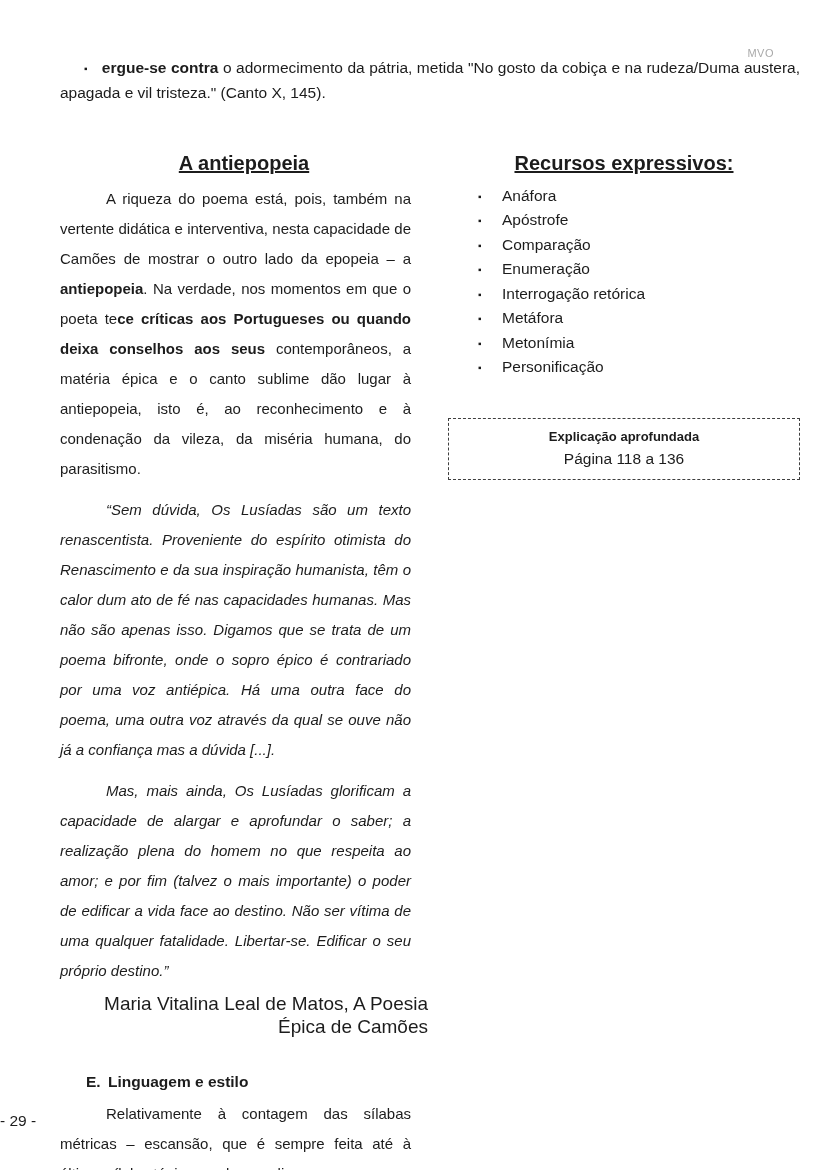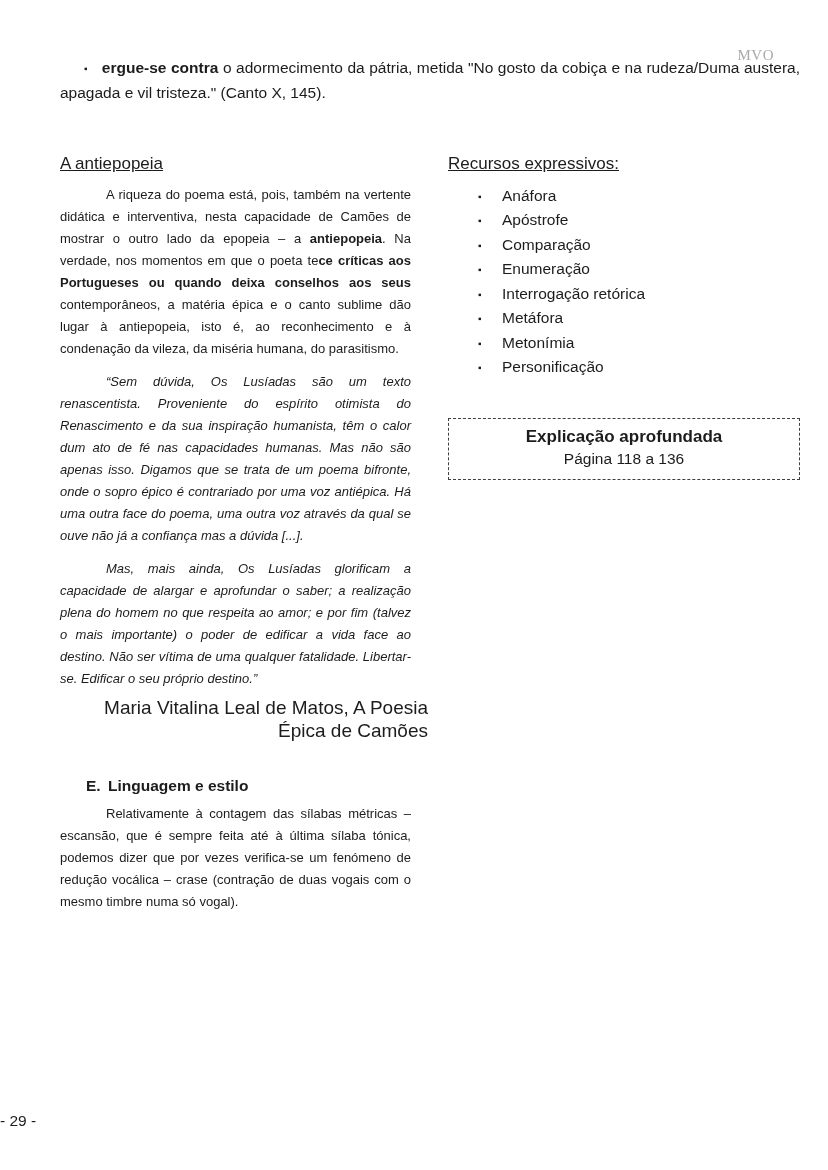--- a/index.html
+++ b/index.html
@@ -14,24 +14,23 @@
     background: #ffffff;
     font-family: "Liberation Sans", sans-serif;
     color: #1c1c1c;
     overflow: hidden;
     box-sizing: border-box;
   }
   .watermark {
     position: absolute;
     top: 47px;
     right: 54px;
-    font-size: 15px;
+    font-size: 11px;
     color: #a9a9a9;
     letter-spacing: 0.5px;
-    font-family: Liberation Serif, serif;
   }
   .content {
     position: absolute;
     left: 60px;
     top: 56px;
     width: 740px;
   }
   
   .top-bullet {
     font-size: 15.5px;
@@ -47,29 +46,30 @@
   }
   b { font-weight: bold; }
   
   .columns {
     display: flex;
     width: 740px;
   }
   .col-left  { width: 368px; margin-right: 20px; }
   .col-right { width: 352px; }
   .col-heading {
-    font-size: 17px;
-    font-weight: normal;
+    font-size: 20px;
+    font-weight: bold;
     text-decoration: underline;
     margin: 0 0 8px 0;
     line-height: 23.5px;
+    text-align: center;
   }
   .para {
-    font-size: 13px;
-    line-height: 22px;
+    font-size: 15px;
+    line-height: 30px;
     text-align: justify;
     text-indent: 46px;
     margin: 0 17px 11px 0;
   }
   .para.quote { font-style: italic; }
   .para.quote.last { margin-bottom: 6px; }
   .attribution {
     font-size: 19px;
     line-height: 23.5px;
     text-align: right;
@@ -105,21 +105,21 @@
   
   .expl-box {
     margin-top: 38px;
     width: 352px;
     box-sizing: border-box;
     border: 1.5px dashed #3f3f3f;
     text-align: center;
     padding: 7px 4px 9px 4px;
   }
   .expl-box .box-title {
-    font-size: 17px;
+    font-size: 13px;
     font-weight: bold;
     line-height: 22px;
   }
   .expl-box .box-subtitle {
     font-size: 15.5px;
     line-height: 22px;
   }
   
   .page-number {
     position: absolute;

